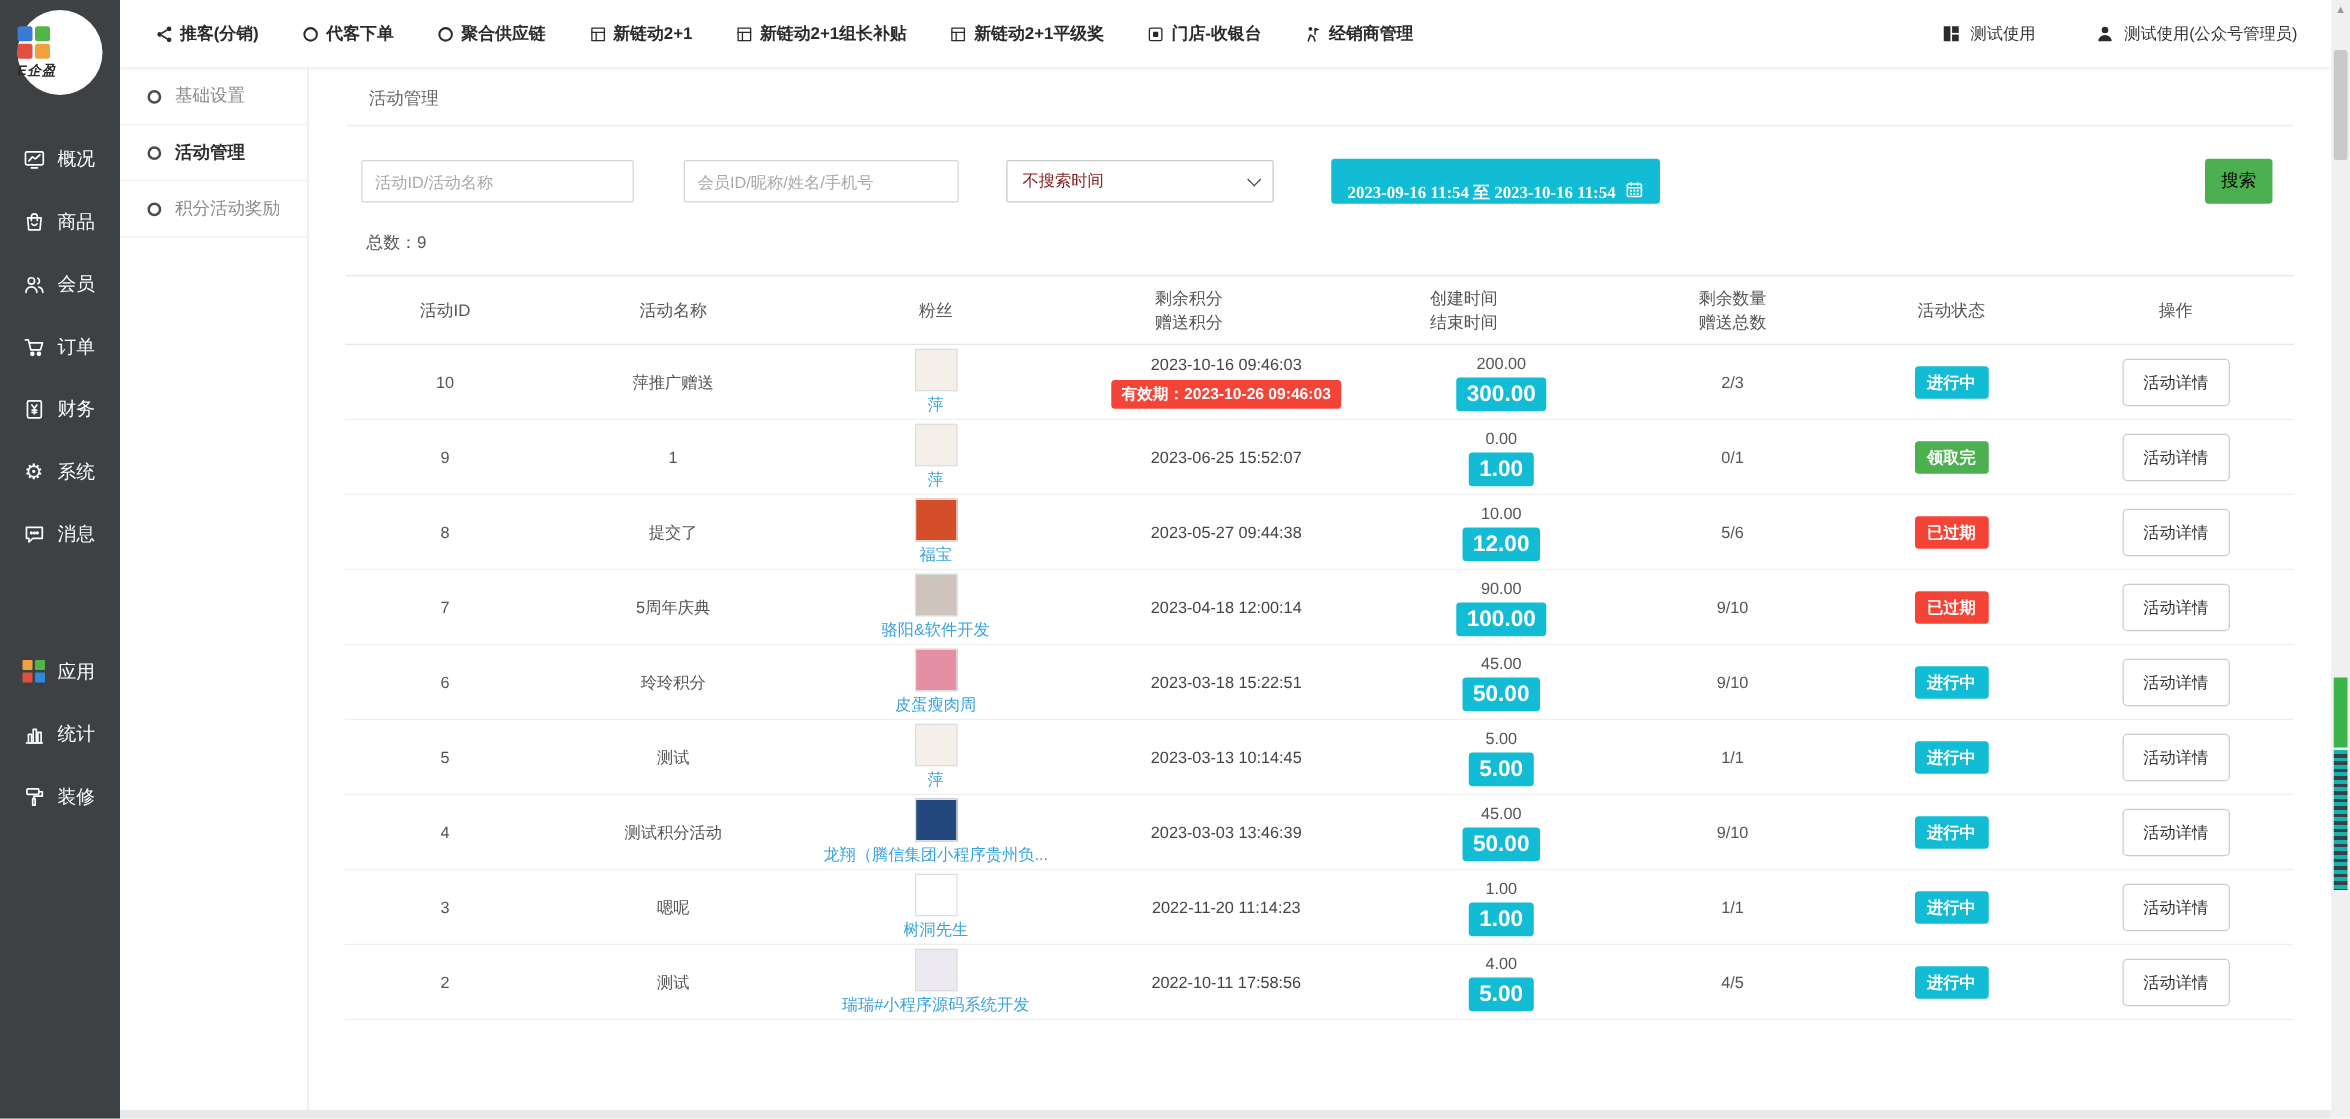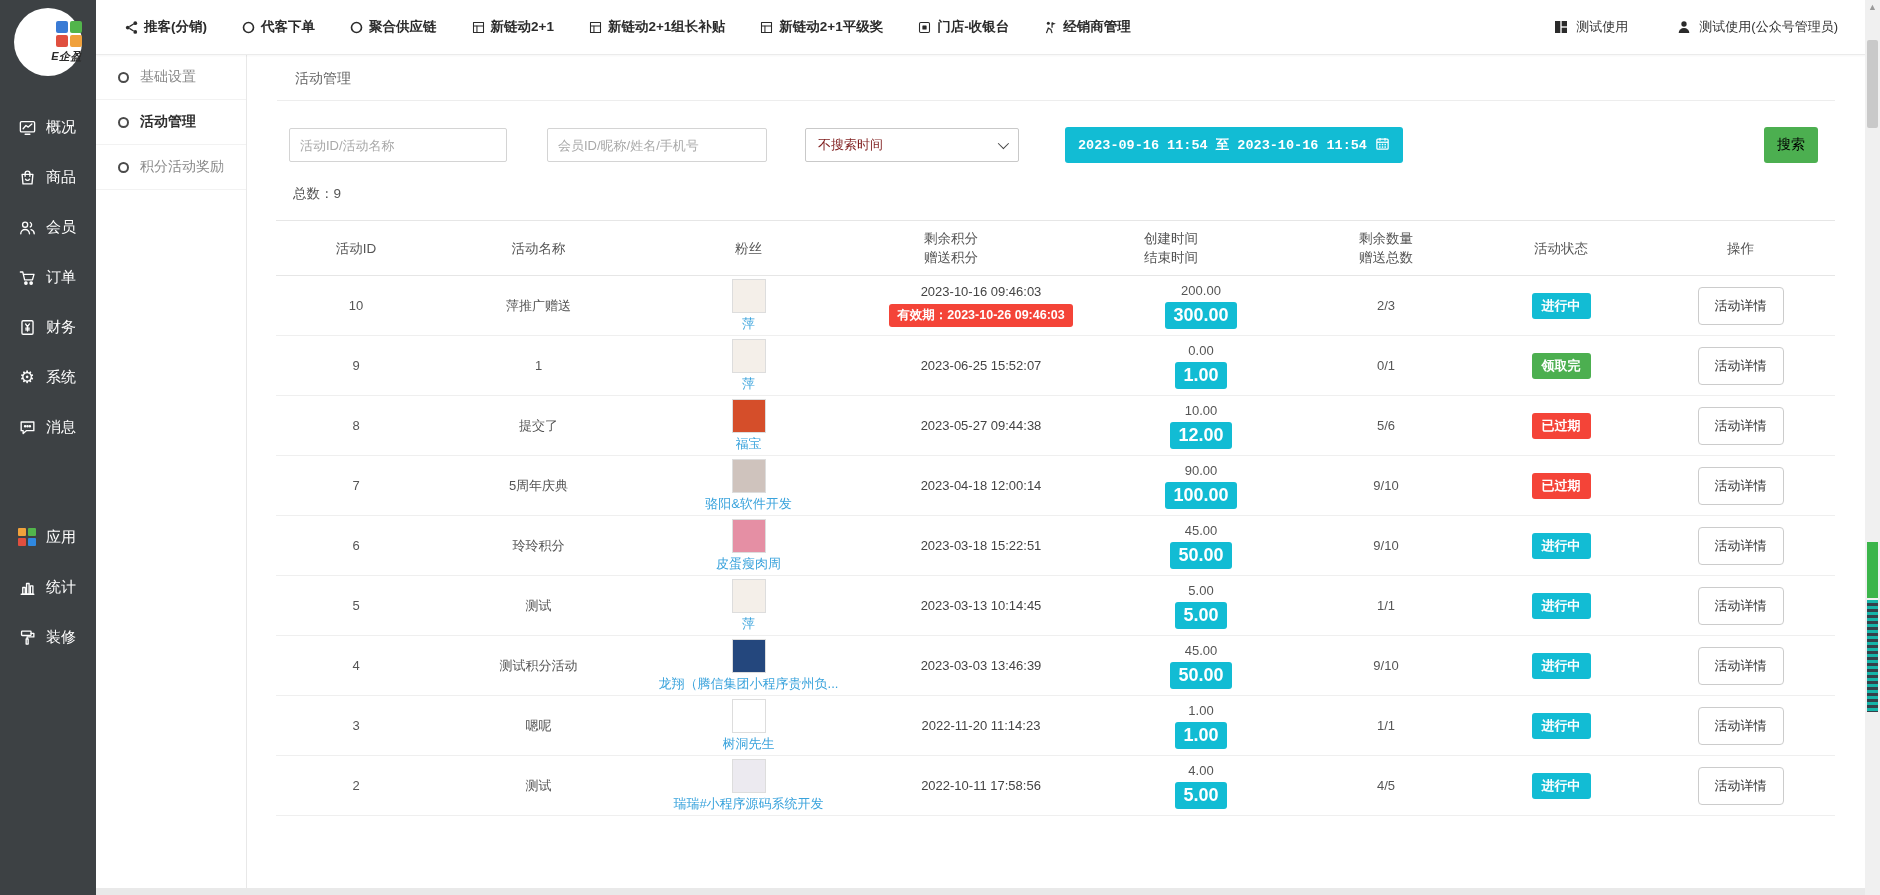--- a/index.html
+++ b/index.html
@@ -3,21 +3,21 @@
 <meta charset="utf-8">
 <style>
   * { margin:0; padding:0; box-sizing:border-box; }
   html,body { width:1880px; height:895px; }
   body { position:relative; background:#fff; overflow:hidden;
          font-family:"Liberation Sans","DejaVu Sans",sans-serif; color:#333; }
 
   
   .left-rail { position:absolute; left:0; top:0; width:96px; height:895px; background:#3d4144; z-index:6; }
   .logo { width:68px; height:68px; background:#fff; border-radius:50%; margin:8px auto 26px;
-          display:flex; flex-direction:column; align-items:flex-end; justify-content:center; }
+          display:flex; flex-direction:column; align-items:flex-start; justify-content:center; }
   .logo-mark { display:grid; grid-template-columns:12px 12px; grid-template-rows:12px 12px; gap:2px; }
   .logo-mark i { border-radius:2px; }
   .logo-mark .m1{background:#3a7bd5}.logo-mark .m2{background:#52b54b}
   .logo-mark .m3{background:#e04f3f}.logo-mark .m4{background:#f0a13c}
   .logo-text { font-size:11px; font-weight:bold; font-style:italic; color:#2b2b2b; margin-top:2px; letter-spacing:.5px; }
   .side-item { height:50px; display:flex; align-items:center; padding-left:17px; gap:9px;
                color:#fff; font-size:15px; cursor:pointer; }
   .side-item .ic { width:20px; height:20px; display:inline-flex; align-items:center; justify-content:center; color:#fff; }
   .side-item .ic svg { width:19px; height:19px; }
   .side-gap { height:60px; }
@@ -59,22 +59,22 @@
              font-size:13px; color:#555; outline:none; font-family:inherit; }
   .f-input::placeholder { color:#a9a9a9; }
   .f-input1 { width:218px; }
   .f-input2 { width:220px; margin-left:40px; }
   .f-select { width:214px; height:34px; margin-left:38px; border:1px solid #c9c9c9; border-radius:2px;
               background:#fff; display:flex; align-items:center; justify-content:space-between;
               padding:0 12px; font-size:13px; color:#7f1d1d; cursor:pointer; }
   .chev { width:8px; height:8px; border-right:1.6px solid #444; border-bottom:1.6px solid #444;
           transform:rotate(45deg) translateY(-2px); }
   .f-date { height:36px; margin-left:46px; background:var(--cyan); color:#fff; border:none; border-radius:3px;
-            padding:16px 13px; font-size:13.5px; font-weight:bold; display:flex; align-items:center; gap:8px;
-            cursor:pointer; font-family:Liberation Mono, monospace; }
+            padding:0 13px; font-size:13.5px; font-weight:bold; display:flex; align-items:flex-end; gap:8px;
+            cursor:pointer; font-family:Liberation Serif, serif; }
   .search-btn { margin-left:auto; width:54px; height:36px; background:var(--green); color:#000000; border:none;
                 border-radius:3px; font-size:14px; cursor:pointer; font-family:inherit; }
 
   .total-row { margin:22px 0 0 46px; font-size:13.5px; color:#555; }
 
   
   .tbl { margin:17px 30px 0 29px; border-top:1px solid #e6e6e6; }
   .thead { display:flex; align-items:center; height:55px; border-bottom:1px solid #e6e6e6; }
   .hc { font-size:13.5px; color:#555; text-align:center; line-height:19px; }
   .trow { display:flex; align-items:center; min-height:60px; border-bottom:1px solid #efefef; }

